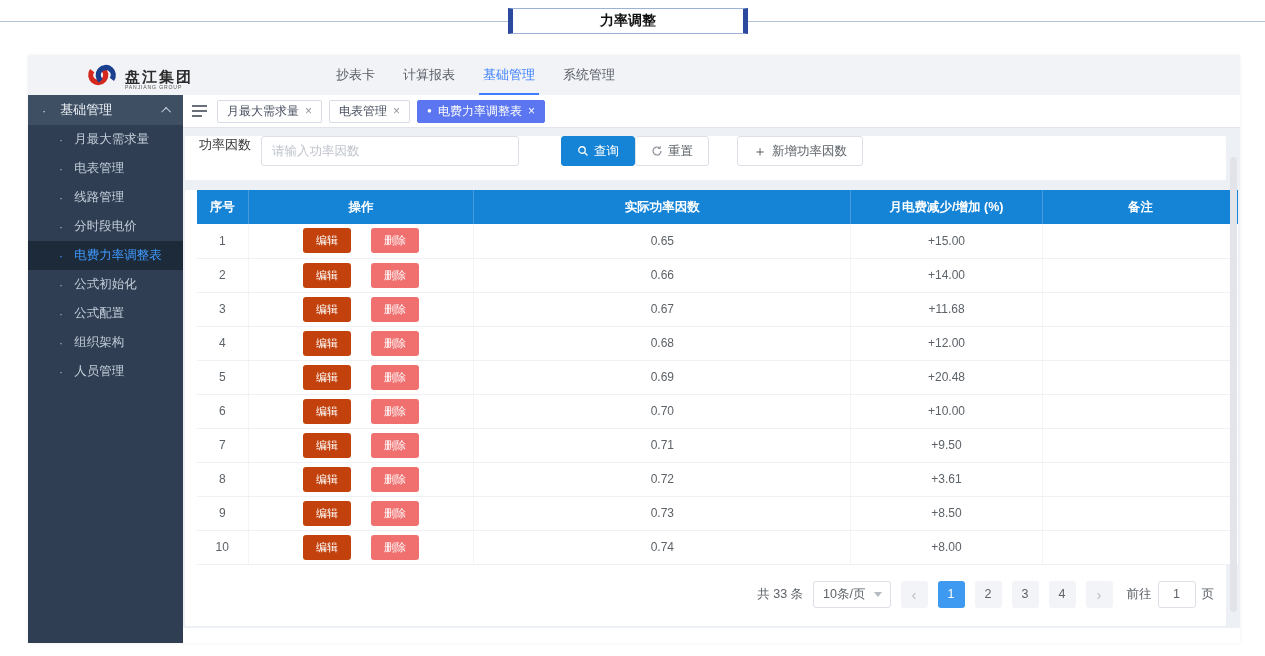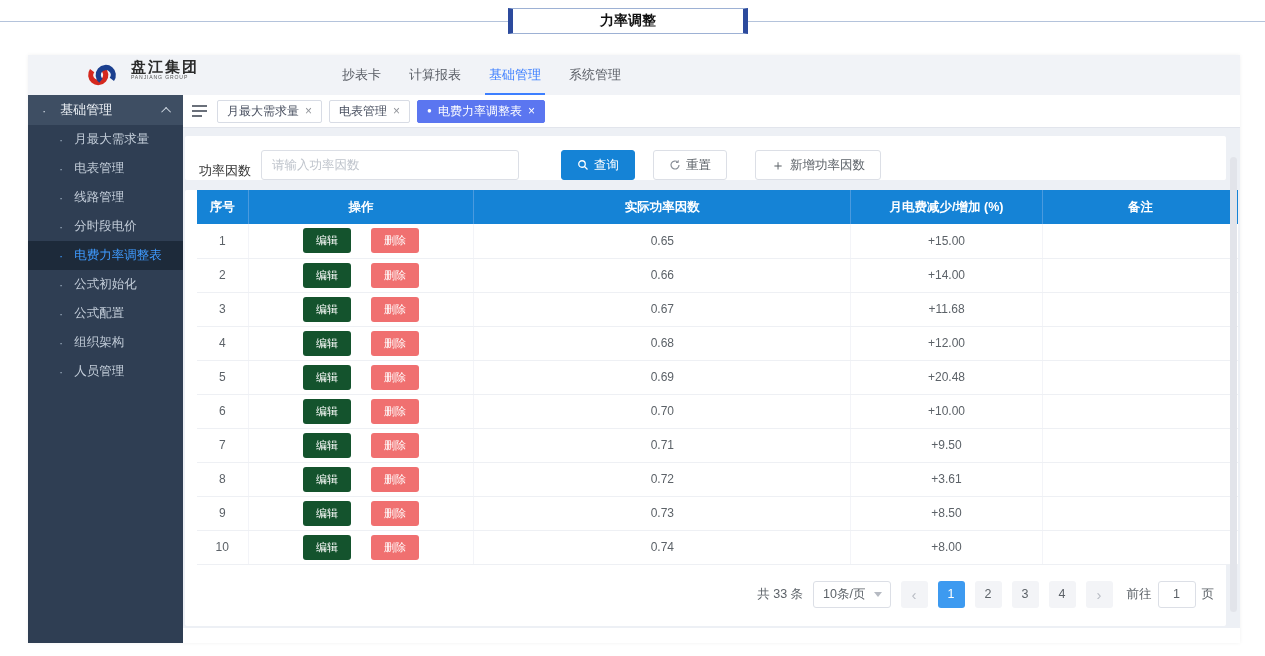--- a/index.html
+++ b/index.html
@@ -10,21 +10,21 @@
   .banner-box { position:absolute; top:8px; left:508px; width:240px; height:26px; background:#fff;
     border-top:1px solid #9db1d4; border-bottom:1px solid #9db1d4;
     border-left:5px solid #2c4a9d; border-right:5px solid #2c4a9d;
     display:flex; align-items:center; justify-content:center; font-size:14px; font-weight:bold; color:#111; z-index:3; }
 
   
   .app { position:absolute; top:55px; left:28px; width:1212px; height:588px; background:#fff; font-size:13px; box-shadow:0 0 4px rgba(0,0,0,.06); }
 
   
   .app-header { height:40px; background:#f1f3f7; display:flex; align-items:center; }
-  .logo { margin-left:57px; display:flex; align-items:flex-start; gap:12px; }
+  .logo { margin-left:57px; display:flex; align-items:flex-end; gap:6px; }
   .logo-text-cn { font-size:15px; font-weight:bold; color:#2b2b2b; letter-spacing:2px; line-height:14px; }
   .logo-text-en { font-size:6px; color:#555; letter-spacing:1px; transform:scale(.85); transform-origin:left; }
   .nav { display:flex; margin-left:143px; gap:28px; height:40px; }
   .nav-item { line-height:40px; color:#5a5e66; cursor:pointer; position:relative; }
   .nav-item.active { color:#3d7fff; }
   .nav-item.active::after { content:""; position:absolute; left:-4px; right:-4px; bottom:0; height:2px; background:#3d7fff; }
   .header-right { margin-left:auto; margin-right:8px; display:flex; align-items:center; gap:30px; color:#7a7f88; font-size:13px; }
   .hr-group { display:flex; align-items:center; gap:6px; cursor:pointer; }
   .caret-down { width:0; height:0; border-left:4px solid transparent; border-right:4px solid transparent; border-top:5px solid #a2a6ad; margin-left:2px; }
 
@@ -50,40 +50,40 @@
   .tabs { display:flex; gap:7px; }
   .tab { height:23px; display:flex; align-items:center; gap:6px; padding:0 9px; border:1px solid #d8dce5; border-radius:2px; background:#fff; color:#495060; font-size:12px; cursor:pointer; }
   .tab .tab-close { color:#909399; font-size:12px; line-height:1; }
   .tab.active { background:#5b76f0; border-color:#5b76f0; color:#fff; }
   .tab.active .tab-close { color:#fff; }
   .tab .tab-dot { font-size:8px; line-height:1; }
 
   
   .content { padding:8px 14px 0 2px; flex:1; }
   .card { background:#fff; border-radius:2px; }
-  .filter-card { height:44px; display:flex; align-items:flex-end; padding:0 14px; margin-bottom:10px; }
+  .filter-card { height:44px; display:flex; align-items:flex-start; padding:0 14px; margin-bottom:10px; }
   .filter-label { color:#333; font-size:13px; }
   .filter-input { width:258px; height:30px; margin-left:10px; border:1px solid #dcdfe6; border-radius:3px; padding:0 10px; font-size:12.5px; color:#8b5cf6; font-family:inherit; }
   .filter-input::placeholder { color:#bfc4cc; }
   .btn { height:30px; border-radius:3px; border:1px solid #dcdfe6; background:#fff; color:#5c6268; font-size:12.5px; padding:0 15px; display:inline-flex; align-items:center; gap:5px; cursor:pointer; font-family:inherit; }
   .btn-primary { background:#1583d6; border-color:#1583d6; color:#fff; }
   .btn-search { margin-left:42px; }
-  .btn-reset { margin-left:18px; }
+  .btn-reset { }
   .btn-add { margin-left:28px; }
   .plus-glyph { font-size:14px; line-height:1; }
 
   
   .table-card { padding-bottom:8px; }
   table { width:100%; border-collapse:collapse; text-align:center; font-size:12px; color:#5c6268; table-layout:fixed;margin-left:12px; }
   thead th { background:#1583d6; color:#fff; height:34px; font-size:12.5px; font-weight:bold; border-right:1px solid #4a9ade; }
   thead th:last-child { border-right:none; }
   tbody td { height:34px; border-bottom:1px solid #eef0f4; border-right:1px solid #f3f4f8; background:#fff; }
   tbody td:last-child { border-right:none; }
   .rbtn { border:none; border-radius:3px; color:#fff; font-size:11px; padding:5px 13px; cursor:pointer; font-family:inherit; }
-  .rbtn-edit { background:#14532d; margin-right:20px; }
+  .rbtn-edit { background:#c2410c; margin-right:20px; }
   .rbtn-del { background:#f07070; }
 
   
   .pager { display:flex; align-items:center; justify-content:flex-end; gap:10px; padding:16px 12px 10px 0; font-size:12.5px; color:#5c6268; }
   .page-size { position:relative; border:1px solid #dcdfe6; border-radius:3px; height:27px; display:flex; align-items:center; padding:0 24px 0 9px; color:#5c6268; cursor:pointer; background:#fff; }
   .page-size .caret-down { position:absolute; right:8px; border-top-color:#b6bac2; }
   .pg-btn { min-width:27px; height:27px; background:#f3f4f7; border-radius:3px; display:inline-flex; align-items:center; justify-content:center; color:#5c6268; cursor:pointer; font-size:12.5px; }
   .pg-arrow { color:#b8bcc4; font-size:15px; }
   .pg-btn.active { background:#3d9af0; color:#fff; }
   .goto { display:flex; align-items:center; gap:6px; margin-left:4px; }

